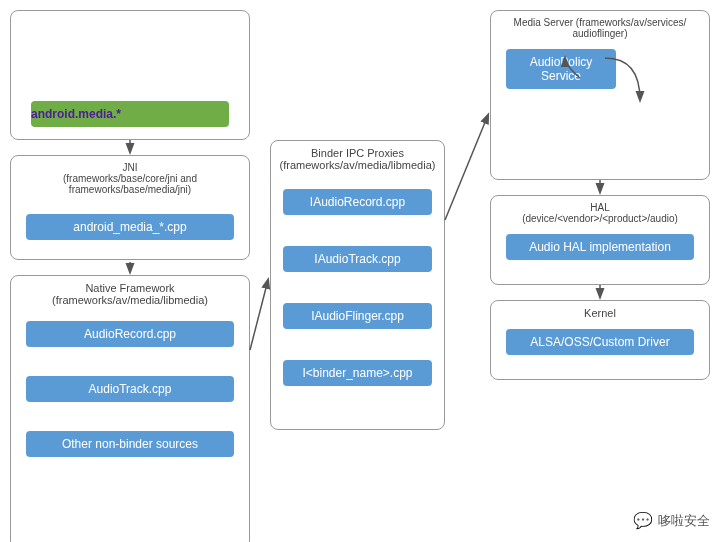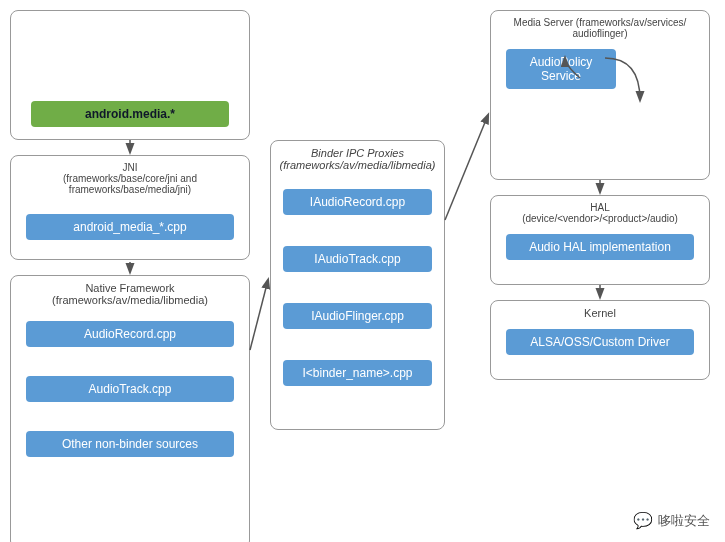--- a/index.html
+++ b/index.html
@@ -39,25 +39,24 @@
       background: #5b9bd5;
       color: #fff;
       border-radius: 4px;
       padding: 6px 10px;
       font-size: 12px;
       text-align: center;
       font-weight: normal;
     }
     .green-btn {
       background: #70ad47;
-      color: #0f172a;
+      color: #4c1d95;
       border-radius: 4px;
       padding: 6px 0;
       font-size: 12px;
-      text-align: center;
       font-weight: bold;
     }
 
     
     #app-framework {
       left: 10px; top: 10px;
       width: 240px;
       height: 130px;
     }
 
@@ -237,21 +236,21 @@
 
   <div class="section-box" id="native-framework">
     <span class="section-label" style="white-space:pre-line;">Native Framework
 (frameworks/av/media/libmedia)</span>
     <div class="blue-btn" id="audio-record-cpp">AudioRecord.cpp</div>
     <div class="blue-btn" id="audio-track-cpp">AudioTrack.cpp</div>
     <div class="blue-btn" id="other-non-binder">Other non-binder sources</div>
   </div>
 
   <div class="section-box" id="binder-ipc">
-    <span class="section-label" style="white-space:pre-line;font-style:italic;">Binder IPC Proxies
+    <span class="section-label" style="white-space:pre-line;">Binder IPC Proxies
 (frameworks/av/media/libmedia)</span>
     <div class="blue-btn" id="iaudio-record">IAudioRecord.cpp</div>
     <div class="blue-btn" id="iaudio-track">IAudioTrack.cpp</div>
     <div class="blue-btn" id="iaudio-flinger">IAudioFlinger.cpp</div>
     <div class="blue-btn" id="ibinder-name">I&lt;binder_name&gt;.cpp</div>
   </div>
 
   <div class="section-box" id="media-server">
     <span class="section-label" style="white-space:pre-line;font-size:10px;">Media Server (frameworks/av/services/
 audioflinger)</span>

